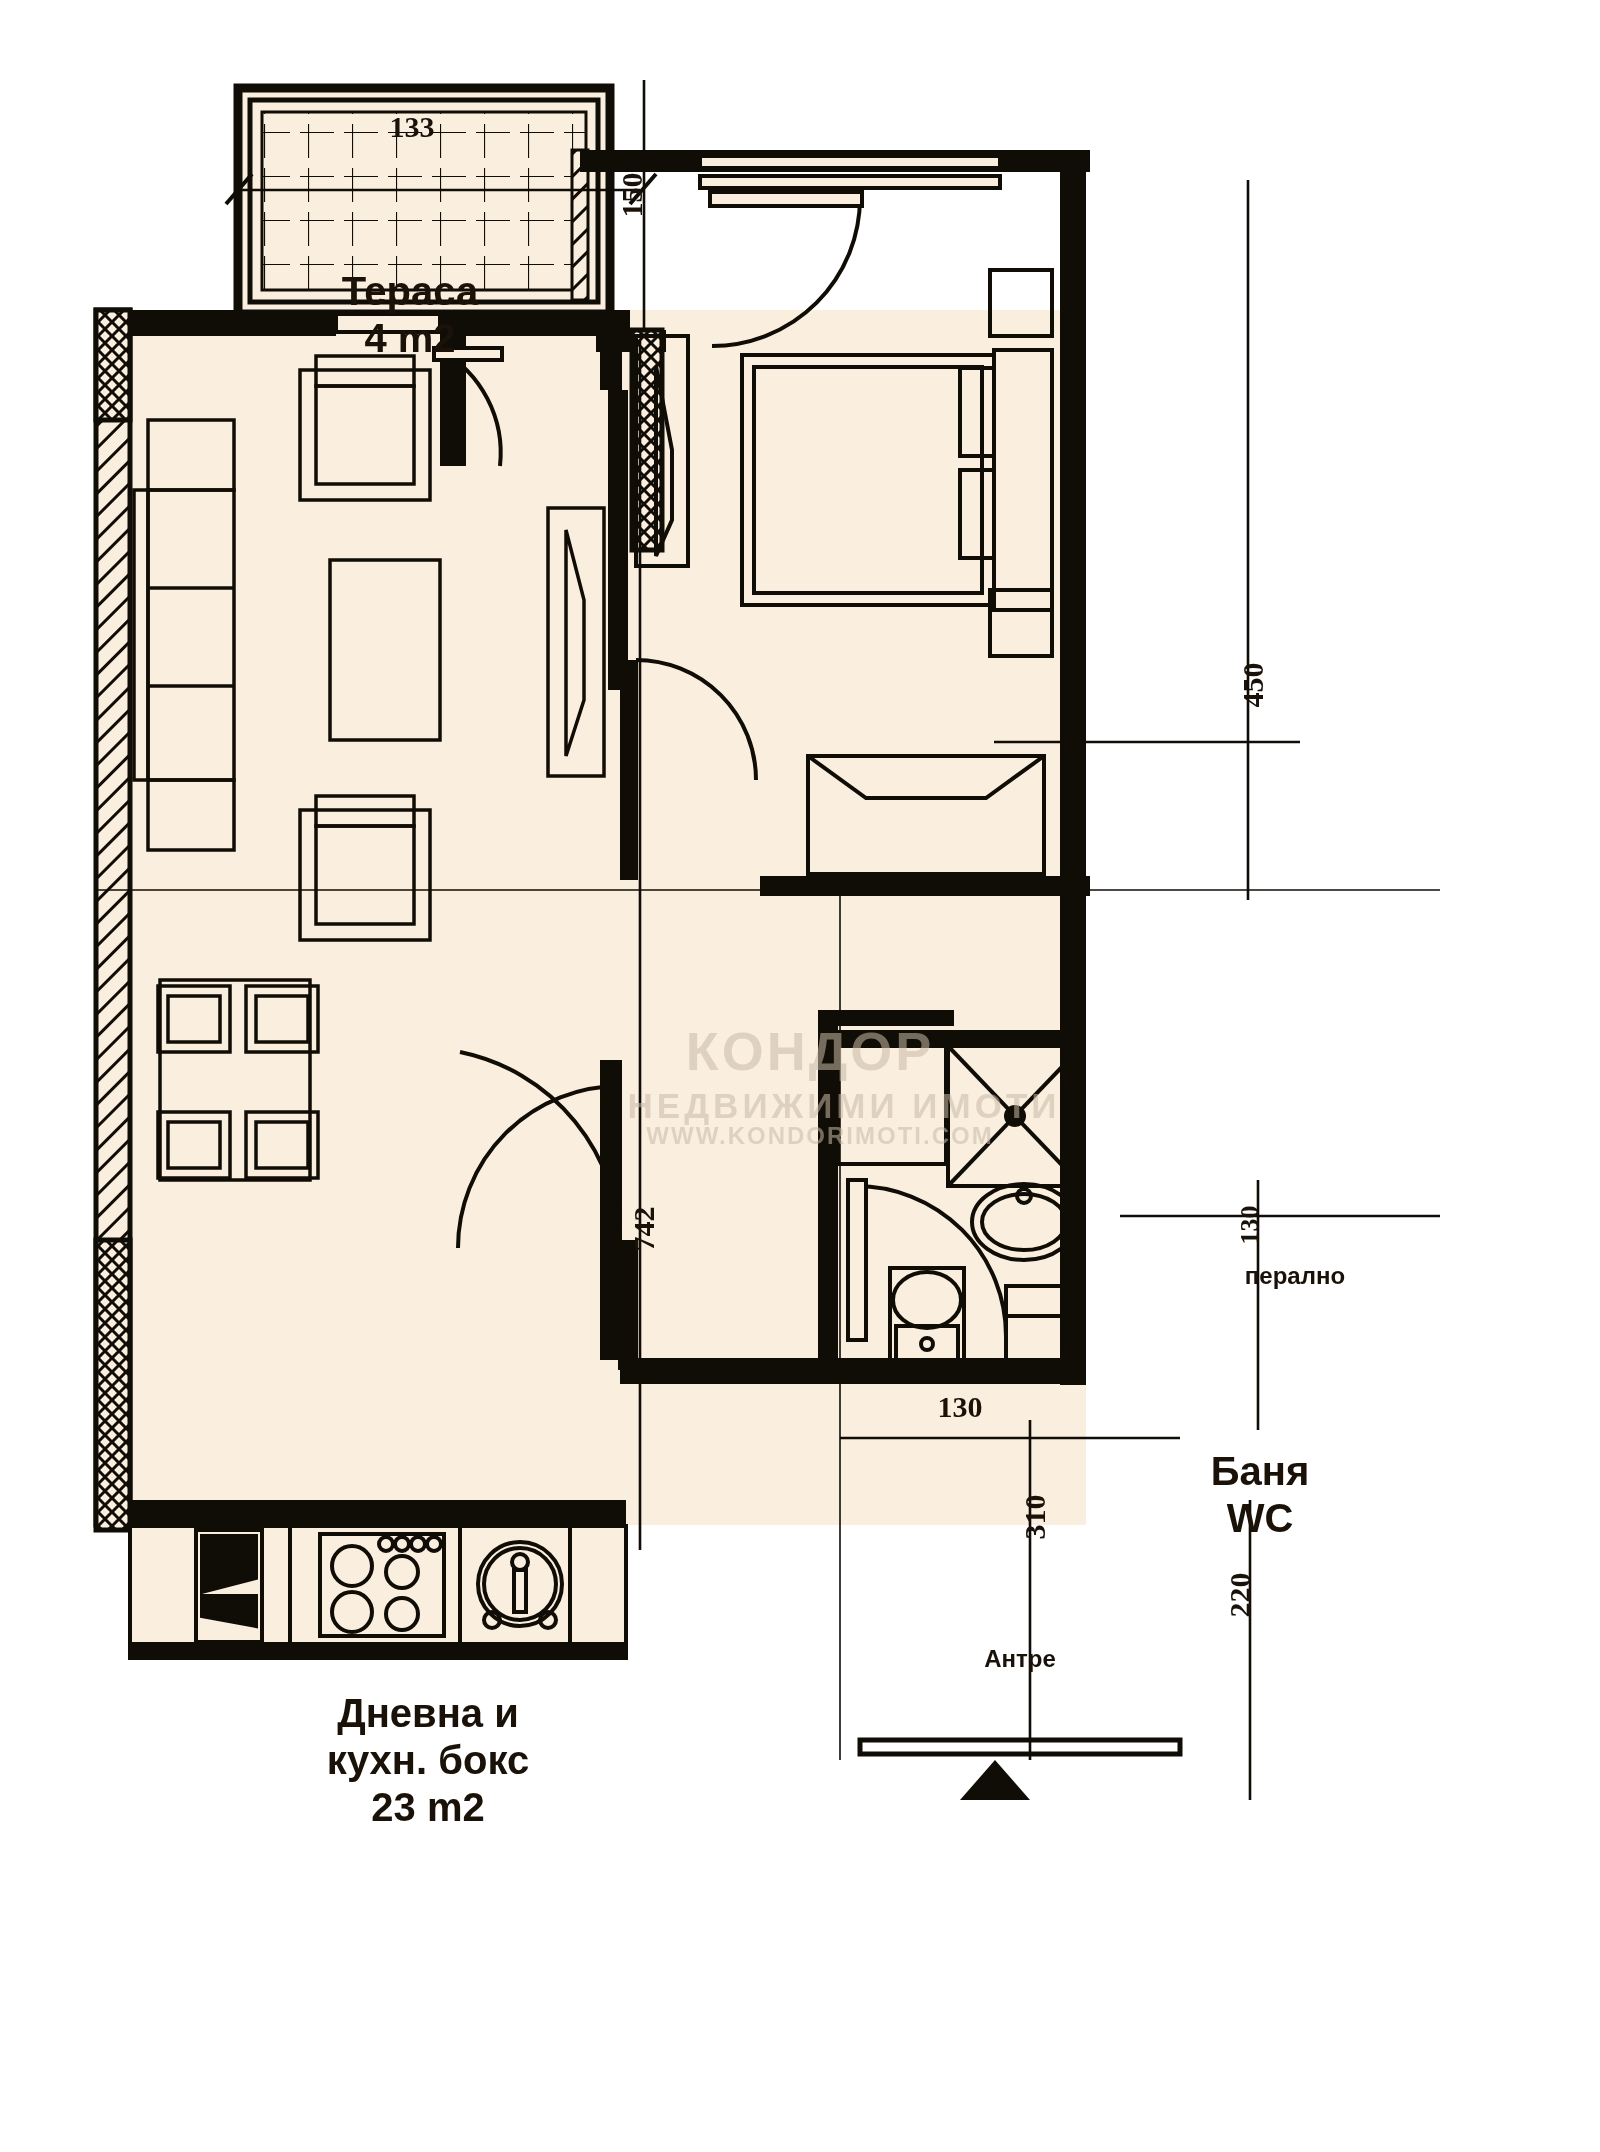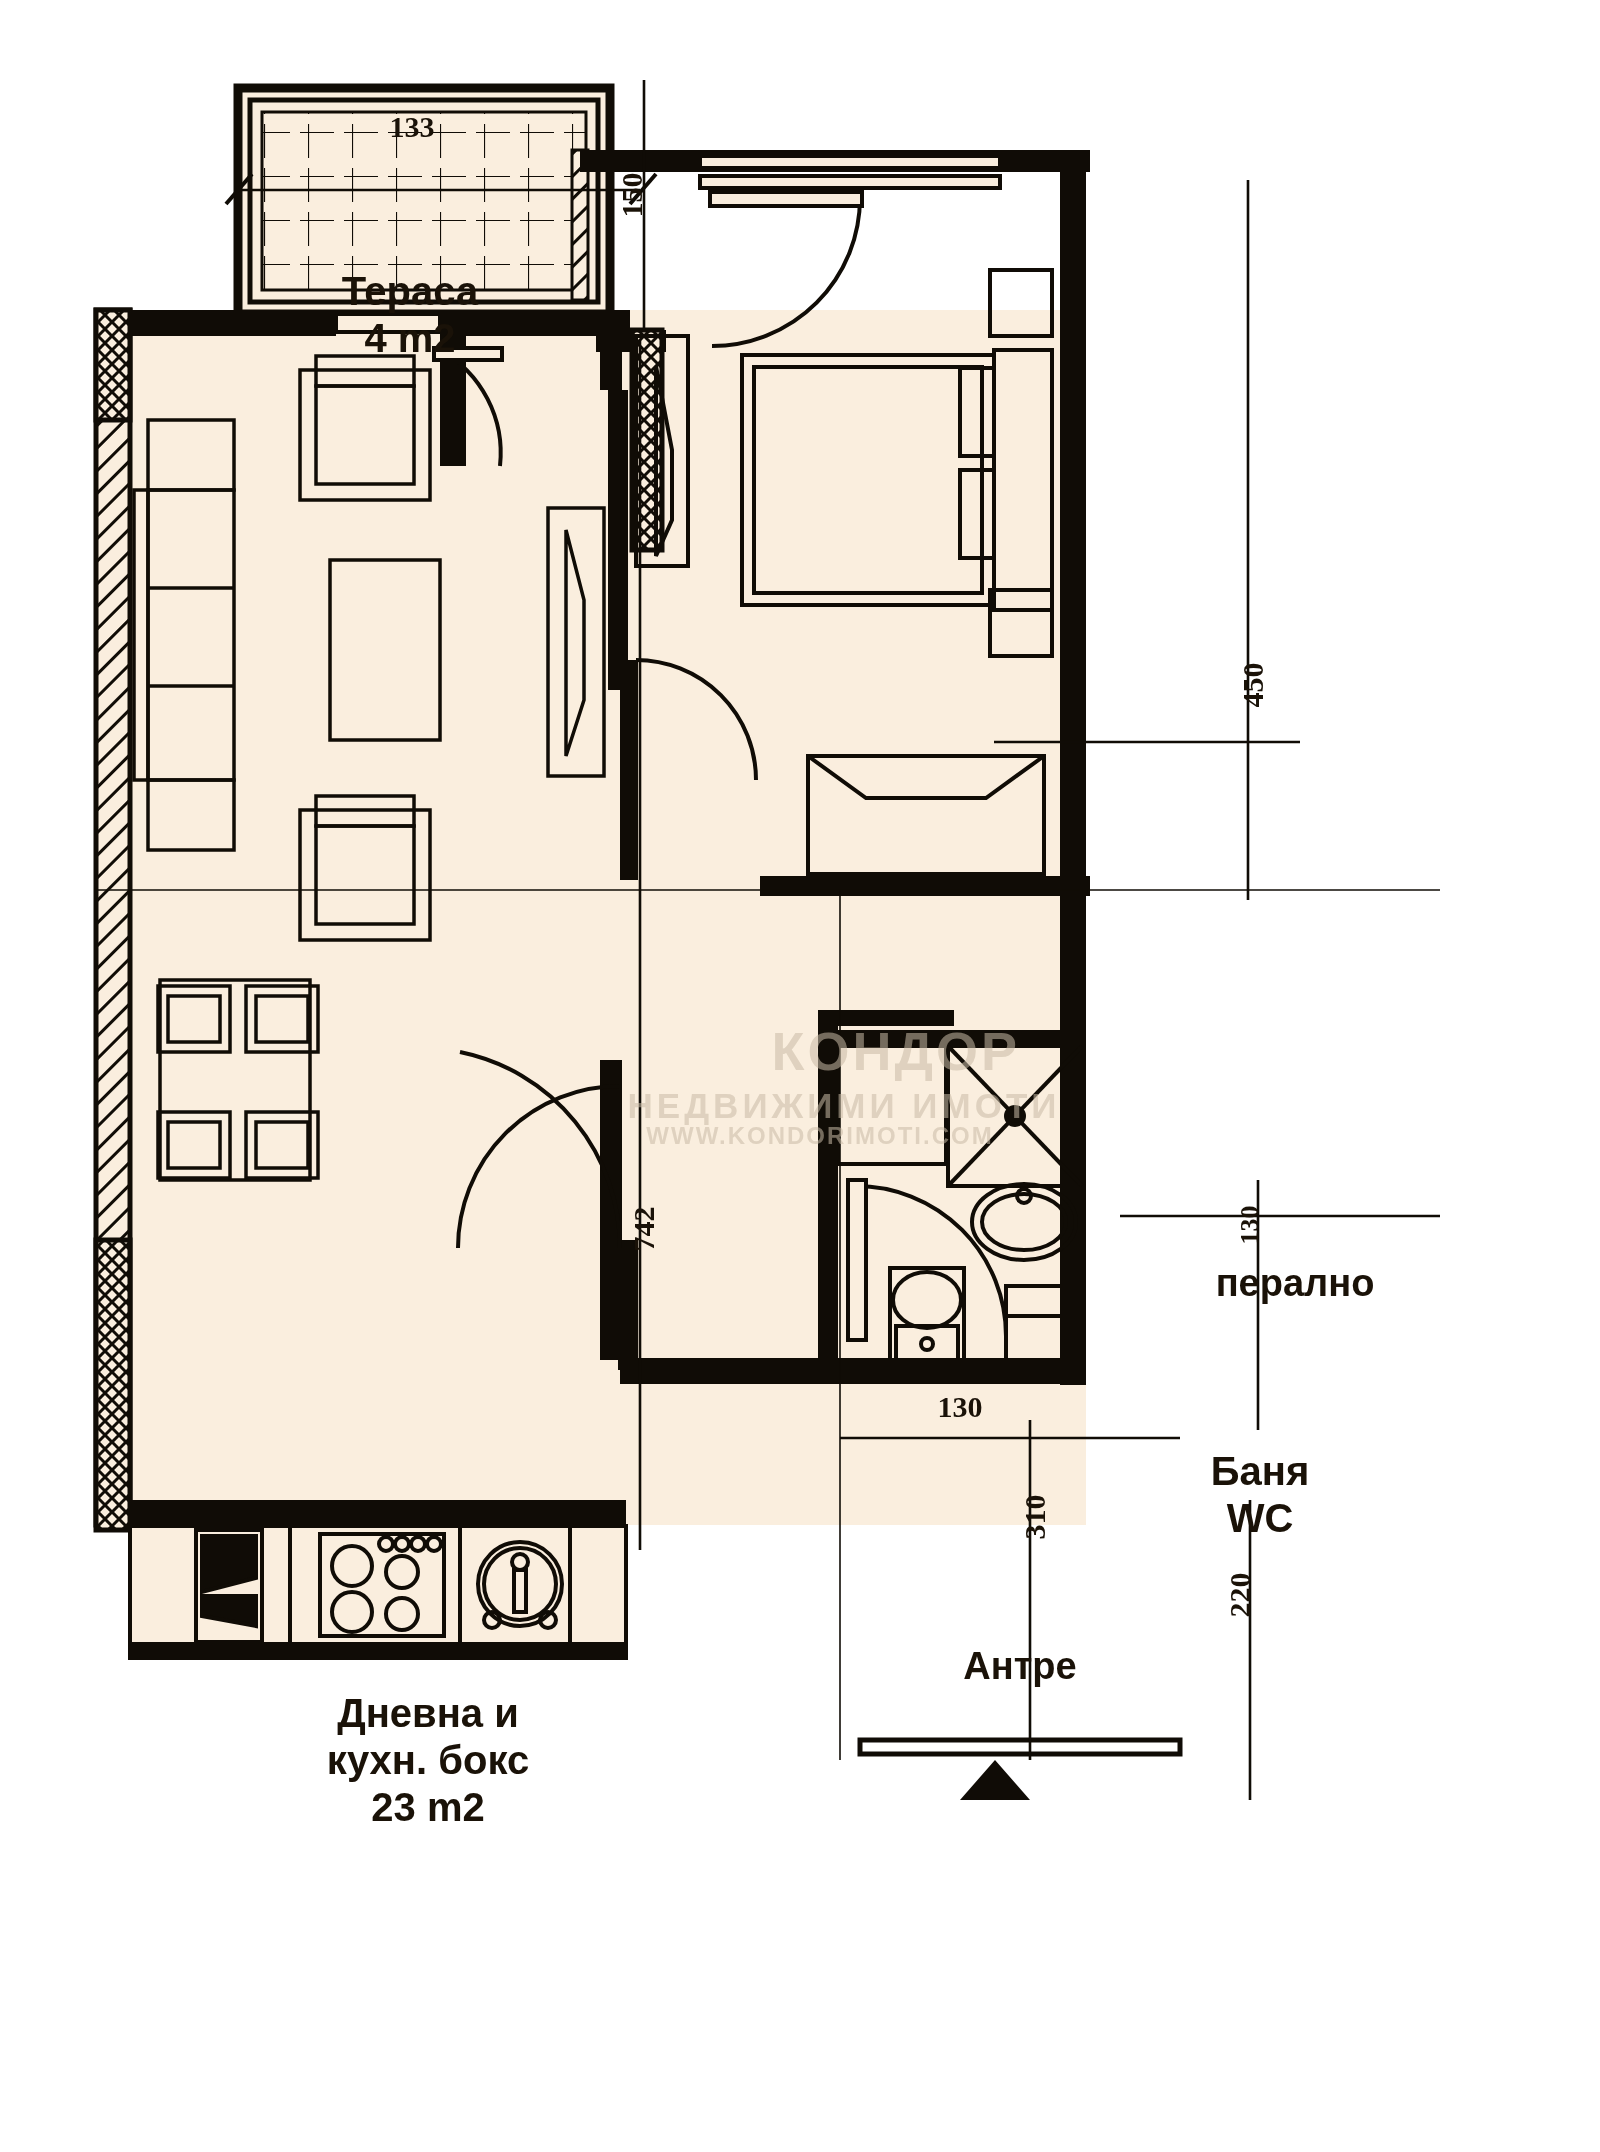--- a/index.html
+++ b/index.html
@@ -3,21 +3,21 @@
 <meta charset="utf-8">
 <style>
   html,body{margin:0;padding:0;background:#ffffff;}
   body{font-family:"Liberation Serif", serif;}
   #plan{position:relative;width:1600px;height:2152px;background:#ffffff;overflow:hidden;}
   svg{position:absolute;top:0;left:0;}
   .lbl{position:absolute;color:#1a1208;font-family:Liberation Sans, sans-serif;font-weight:bold;text-align:center;white-space:nowrap;}
   .room-name{font-size:40px;line-height:1.18;}
   .dim{font-size:30px;font-weight:bold;font-family:"Liberation Serif", serif;}
   .dim-v{transform-origin:center center;}
-  .small-name{font-size:38px;font-weight:bold;}
+  .small-name{font-size:24px;font-weight:bold;}
   .wm{position:absolute;color:#c9bba6;opacity:.55;font-family:"Liberation Sans", sans-serif;font-weight:bold;text-align:center;pointer-events:none;}
 </style>
 </head>
 <body>
 
 <div id="plan">
 
   <svg width="1600" height="2152" viewBox="0 0 1600 2152">
     <defs>
       <pattern id="hatchX" width="14" height="14" patternUnits="userSpaceOnUse">
@@ -312,21 +312,21 @@
   </div>
 
   <div class="lbl dim dim-v" style="left:1195px;top:1210px;width:110px;transform:rotate(-90deg);font-size:26px;">
     <span>130</span>
   </div>
 
   <div class="lbl dim dim-v" style="left:1185px;top:1578px;width:110px;transform:rotate(-90deg);">
     <span>220</span>
   </div>
 
-  <div class="wm" style="left:600px;top:1020px;width:420px;font-size:54px;letter-spacing:3px;text-align:right;">
+  <div class="wm" style="left:600px;top:1020px;width:420px;font-size:54px;letter-spacing:3px;">
     <span>КОНДОР</span>
   </div>
   <div class="wm" style="left:584px;top:1086px;width:520px;font-size:35px;letter-spacing:4px;">
     <span>НЕДВИЖИМИ ИМОТИ</span>
   </div>
   <div class="wm" style="left:560px;top:1122px;width:520px;font-size:24px;letter-spacing:2px;">
     <span>WWW.KONDORIMOTI.COM</span>
   </div>
 
 </div>

